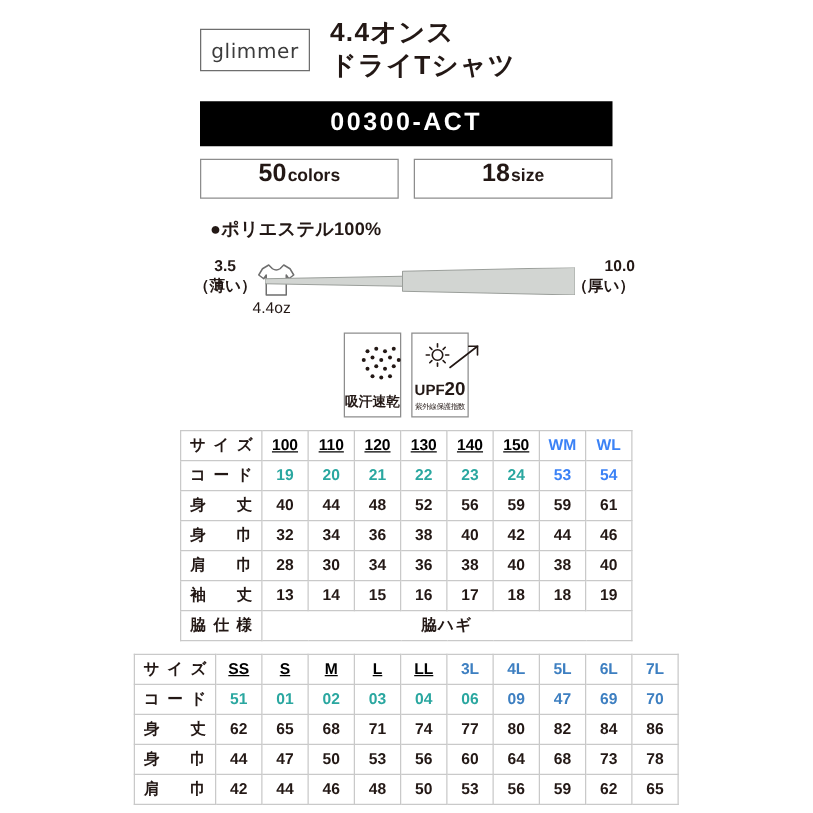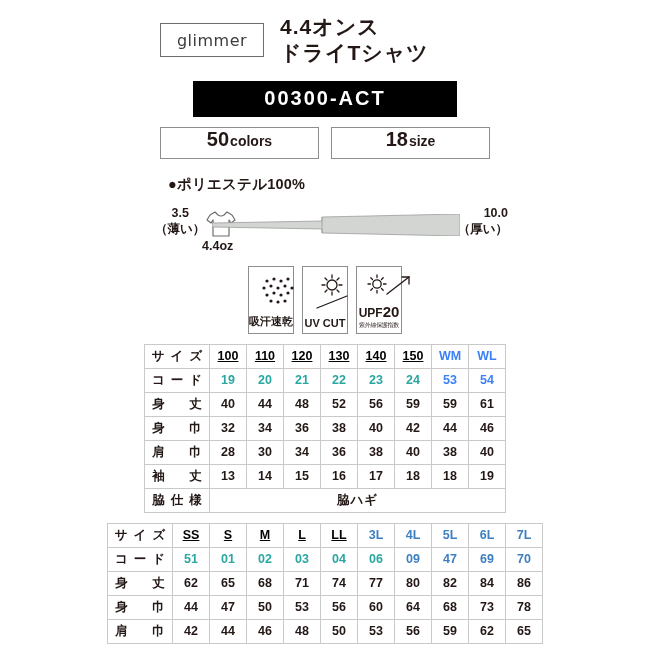--- a/index.html
+++ b/index.html
@@ -21,21 +21,21 @@
     box-sizing: border-box;
   }
   
   .header {
     display: flex;
     align-items: center;
     padding: 14px 0 6px 0;
     margin-left: 160px;
   }
   .brand-box {
-    width: 104px;
+    width: 88px;
     height: 34px;
     border: 1px solid #6e6e6e;
     display: flex;
     align-items: center;
     justify-content: center;
     box-sizing: border-box;
     margin-right: 16px;
     background: #fff;
   }
   .brand-box span {
@@ -49,21 +49,21 @@
   }
   .title-line {
     font-size: 21px;
     font-weight: bold;
     letter-spacing: 1px;
     color: #231815;
   }
   
   .model-bar {
     margin: 8px auto 0 auto;
-    width: 264px;
+    width: 330px;
     background: #000000;
     color: #ffffff;
     text-align: center;
     font-size: 20px;
     font-weight: bold;
     letter-spacing: 2px;
     padding: 6px 0 7px 0;
   }
   
   .cs-row {
@@ -141,21 +141,21 @@
     left: 44px;
     top: 3px;
     width: 34px;
     height: 30px;
   }
   .weight-label {
     position: absolute;
     left: 42px;
     top: 33px;
     font-size: 12.5px;
-    font-weight: bold;
+    font-weight: normal;
   }
   
   .features {
     display: flex;
     justify-content: center;
     gap: 8px;
     margin-top: 6px;
   }
   .feat {
     width: 46px;
@@ -310,37 +310,20 @@
             <circle cx="32" cy="23" r="1.6"></circle>
             <circle cx="39" cy="21" r="1.6"></circle>
           <circle cx="22" cy="29" r="1.6"></circle>
             <circle cx="29" cy="30" r="1.6"></circle>
             <circle cx="36" cy="29" r="1.6"></circle>
         </g>
       </svg>
       <div class="feat-label">吸汗速乾</div>
     </div>
 
-    <div class="feat">
-      <svg class="feat-art" viewBox="0 0 58 40">
-        <g stroke="#231815" stroke-width="1.3" fill="none" stroke-linecap="round">
-          <circle cx="29" cy="13" r="5"></circle>
-          <line x1="29" y1="3" x2="29" y2="6"></line>
-          <line x1="29" y1="20" x2="29" y2="23"></line>
-          <line x1="19" y1="13" x2="22" y2="13"></line>
-          <line x1="36" y1="13" x2="39" y2="13"></line>
-          <line x1="22" y1="6" x2="24" y2="8"></line>
-          <line x1="34" y1="18" x2="36" y2="20"></line>
-          <line x1="36" y1="6" x2="34" y2="8"></line>
-          <line x1="24" y1="18" x2="22" y2="20"></line>
-          <line x1="14" y1="36" x2="44" y2="24"></line>
-        </g>
-      </svg>
-      <div class="feat-label">UV CUT</div>
-    </div>
 
     <div class="feat wide">
       <svg class="feat-art" viewBox="0 0 66 40">
         <g stroke="#231815" stroke-width="1.3" fill="none" stroke-linecap="round">
           <circle cx="20" cy="12" r="4.2"></circle>
           <line x1="20" y1="3" x2="20" y2="5.5"></line>
           <line x1="20" y1="18.5" x2="20" y2="21"></line>
           <line x1="11" y1="12" x2="13.5" y2="12"></line>
           <line x1="26.5" y1="12" x2="29" y2="12"></line>
           <line x1="13.8" y1="5.8" x2="15.5" y2="7.5"></line>

